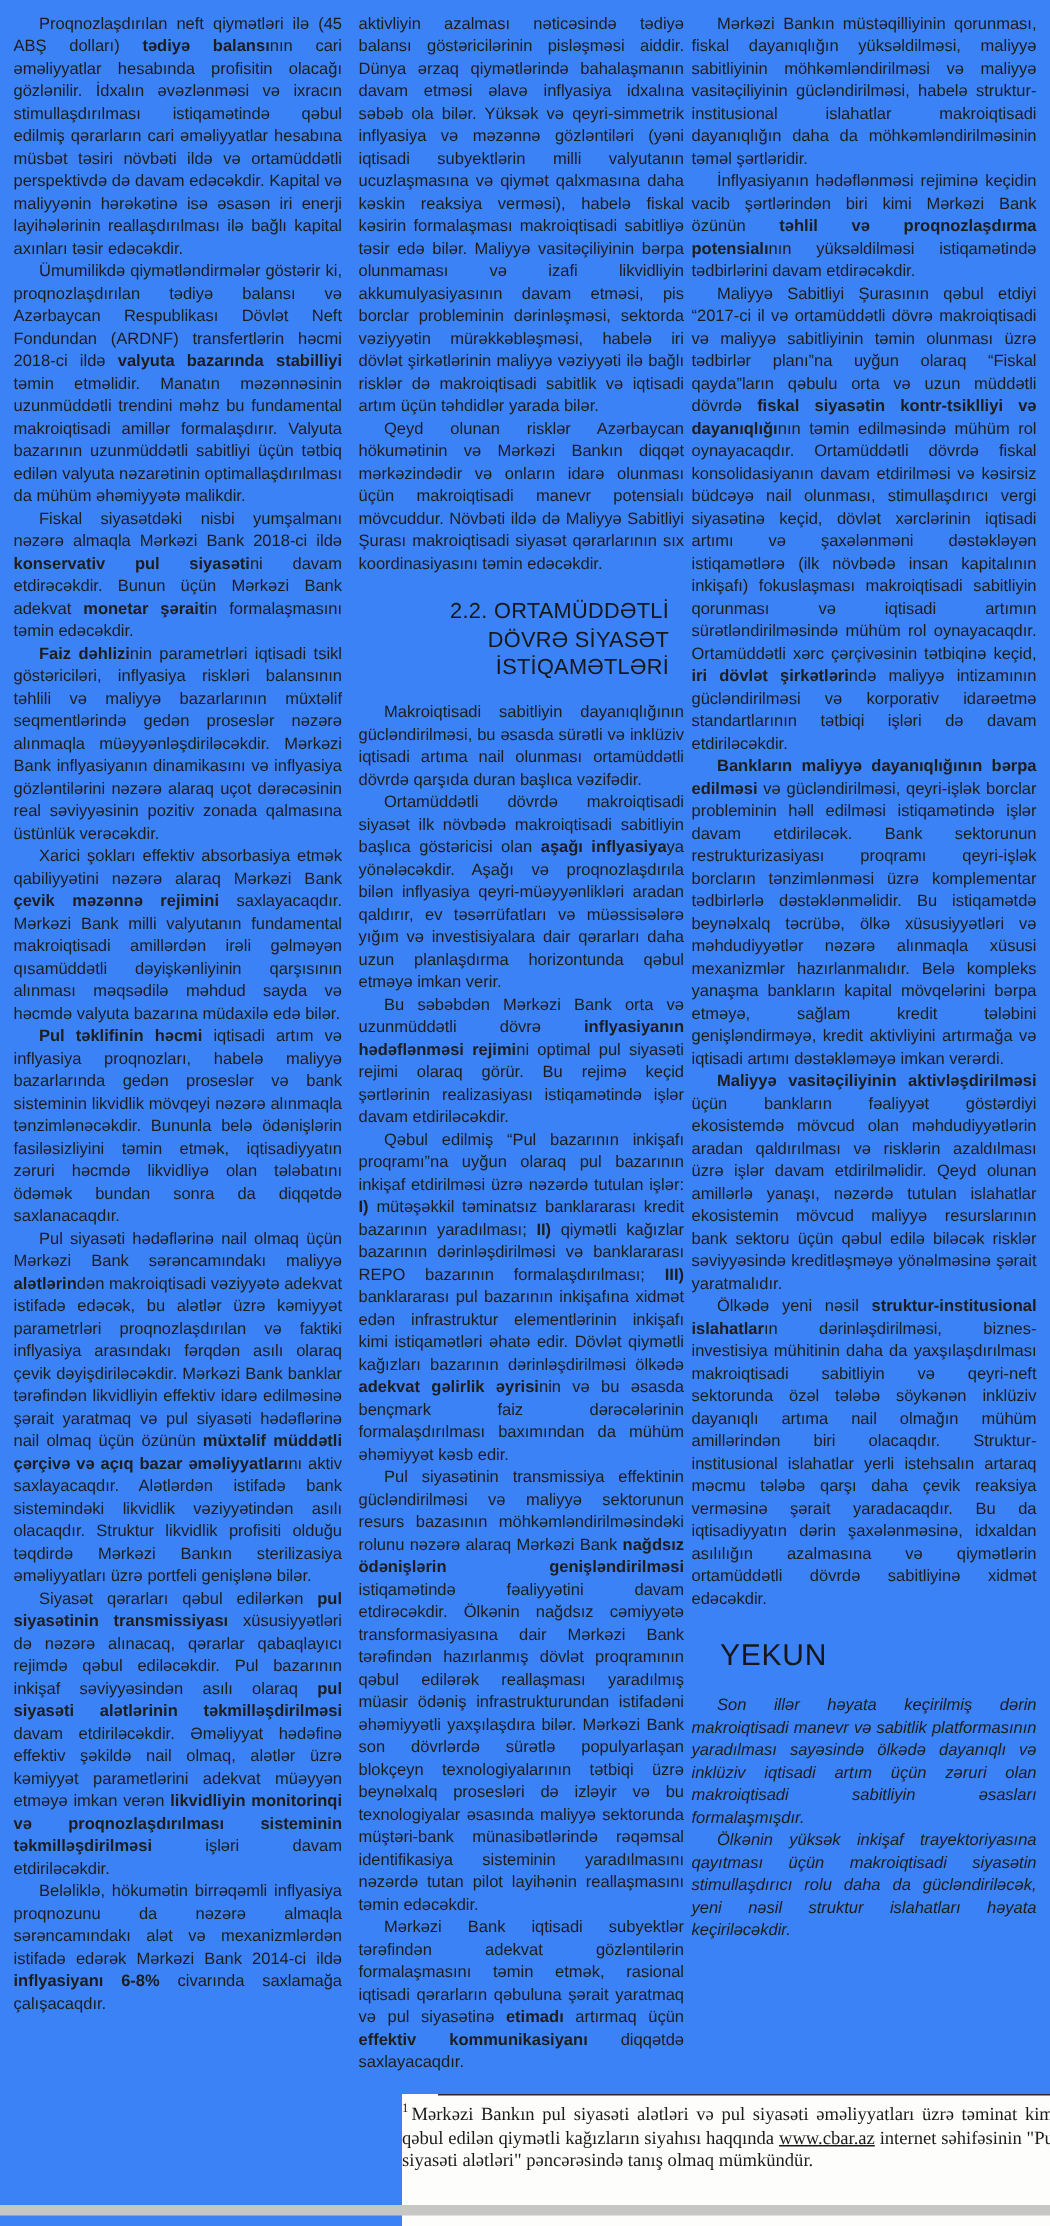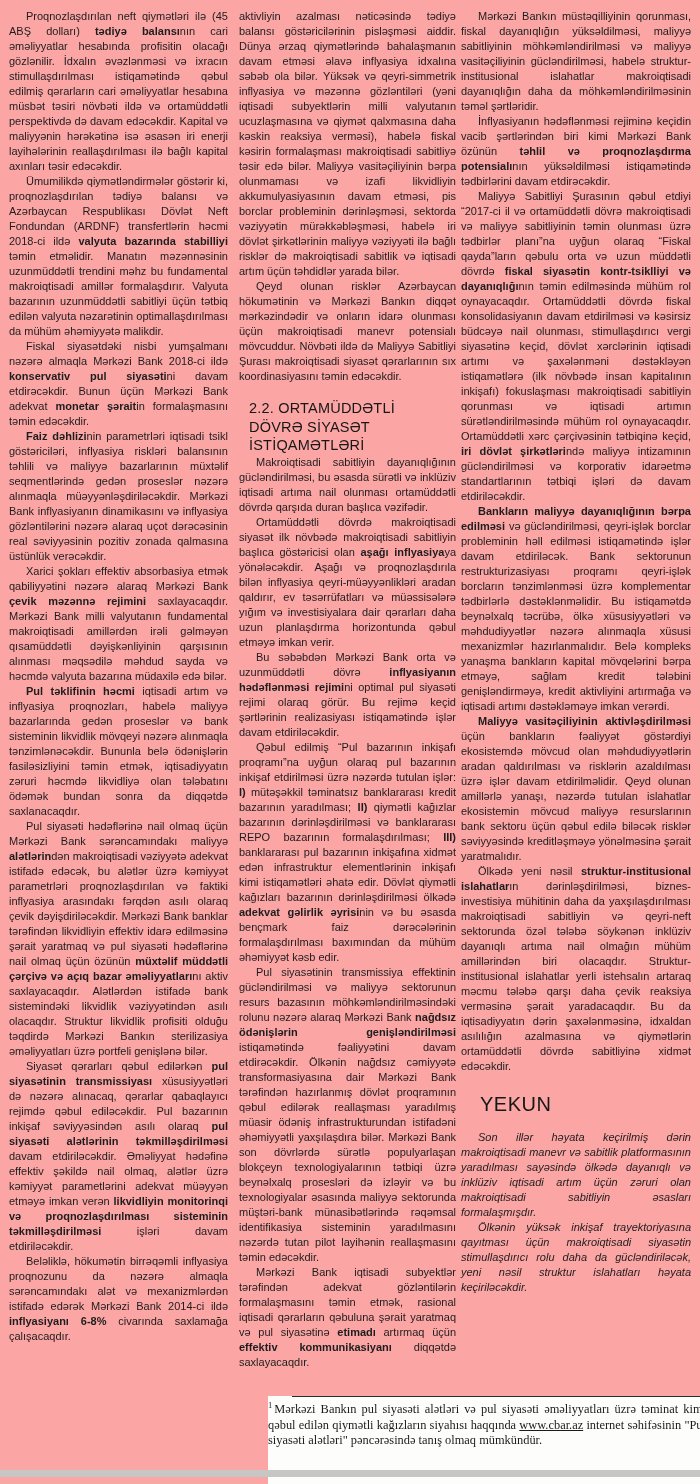--- a/index.html
+++ b/index.html
@@ -11,42 +11,42 @@
   }
   .col { position:absolute; top:9px; text-align:justify; font-size:11px; line-height:15px; }
   .col-1 { left:9px;   width:219px; }
   .col-2 { left:239px; width:217px; }
   .col-3 { left:461px; width:230px; }
   .col p.body { text-indent:17px; }
   .col p.noindent { text-indent:0; }
   .bold { font-weight:bold; }
   .italic, .italic span { font-style:italic; }
   .h2 {
-    text-align:left; font-size:14.5px; line-height:18.5px;
-    font-weight:normal; margin:15px 10px 0 10px; letter-spacing:.2px; color:#171717;
+    text-align:right; font-size:14.5px; line-height:18.5px;
+    font-weight:normal; margin:15px 10px 13px 10px; letter-spacing:.2px; color:#171717;
   }
   .h3 {
     font-size:20px; line-height:20px; font-weight:normal;
     margin:20px 0 16px 0; padding-left:19px; letter-spacing:.5px; color:#171717;
   }
   .footnote {
     position:absolute; left:268px; top:1396px; width:438px; height:88px;
     background:#fdfdfc; z-index:2;
     font-family:"Liberation Serif", serif; font-size:12.4px; line-height:15.6px;
     text-align:justify; color:#1b1b1b;
   }
   .footnote-rule { border-top:1.4px solid #2a2a2a; margin:0 0 5px 24px; height:0; }
   .fn-marker { vertical-align:super; font-size:8.5px; line-height:0; margin-right:2px; }
   .link { text-decoration:underline; }
   .bottom-bar { position:absolute; left:0; top:1470px; width:700px; height:7px; z-index:3; }
 </style>
 </head>
 <body>
 
-<div class="page" style="background: #fca5a5; color: rgb(29, 29, 29);">
+<div class="page" style="background: #3b82f6; color: rgb(29, 29, 29);">
   <div class="col col-1">
       <p class="body"><span>Proqnozlaşdırılan neft qiymətləri ilə (45 ABŞ dolları) </span><span class="bold">tədiyə balansı</span><span>nın cari əməliyyatlar hesabında profisitin olacağı gözlənilir. İdxalın əvəzlənməsi və ixracın stimullaşdırılması istiqamətində qəbul edilmiş qərarların cari əməliyyatlar hesabına müsbət təsiri növbəti ildə və ortamüddətli perspektivdə də davam edəcəkdir. Kapital və maliyyənin hərəkətinə isə əsasən iri enerji layihələrinin reallaşdırılması ilə bağlı kapital axınları təsir edəcəkdir.</span></p>
       <p class="body"><span>Ümumilikdə qiymətləndirmələr göstərir ki, proqnozlaşdırılan tədiyə balansı və Azərbaycan Respublikası Dövlət Neft Fondundan (ARDNF) transfertlərin həcmi 2018-ci ildə </span><span class="bold">valyuta bazarında stabilliyi</span><span> təmin etməlidir. Manatın məzənnəsinin uzunmüddətli trendini məhz bu fundamental makroiqtisadi amillər formalaşdırır. Valyuta bazarının uzunmüddətli sabitliyi üçün tətbiq edilən valyuta nəzarətinin optimallaşdırılması da mühüm əhəmiyyətə malikdir.</span></p>
       <p class="body"><span>Fiskal siyasətdəki nisbi yumşalmanı nəzərə almaqla Mərkəzi Bank 2018-ci ildə </span><span class="bold">konservativ pul siyasəti</span><span>ni davam etdirəcəkdir. Bunun üçün Mərkəzi Bank adekvat </span><span class="bold">monetar şərait</span><span>in formalaşmasını təmin edəcəkdir.</span></p>
       <p class="body"><span class="bold">Faiz dəhlizi</span><span>nin parametrləri iqtisadi tsikl göstəriciləri, inflyasiya riskləri balansının təhlili və maliyyə bazarlarının müxtəlif seqmentlərində gedən proseslər nəzərə alınmaqla müəyyənləşdiriləcəkdir. Mərkəzi Bank inflyasiyanın dinamikasını və inflyasiya gözləntilərini nəzərə alaraq uçot dərəcəsinin real səviyyəsinin pozitiv zonada qalmasına üstünlük verəcəkdir.</span></p>
       <p class="body"><span>Xarici şokları effektiv absorbasiya etmək qabiliyyətini nəzərə alaraq Mərkəzi Bank </span><span class="bold">çevik məzənnə rejimini</span><span> saxlayacaqdır. Mərkəzi Bank milli valyutanın fundamental makroiqtisadi amillərdən irəli gəlməyən qısamüddətli dəyişkənliyinin qarşısının alınması məqsədilə məhdud sayda və həcmdə valyuta bazarına müdaxilə edə bilər.</span></p>
       <p class="body"><span class="bold">Pul təklifinin həcmi</span><span> iqtisadi artım və inflyasiya proqnozları, habelə maliyyə bazarlarında gedən proseslər və bank sisteminin likvidlik mövqeyi nəzərə alınmaqla tənzimlənəcəkdir. Bununla belə ödənişlərin fasiləsizliyini təmin etmək, iqtisadiyyatın zəruri həcmdə likvidliyə olan tələbatını ödəmək bundan sonra da diqqətdə saxlanacaqdır.</span></p>
       <p class="body"><span>Pul siyasəti hədəflərinə nail olmaq üçün Mərkəzi Bank sərəncamındakı maliyyə </span><span class="bold">alətlərin</span><span>dən makroiqtisadi vəziyyətə adekvat istifadə edəcək, bu alətlər üzrə kəmiyyət parametrləri proqnozlaşdırılan və faktiki inflyasiya arasındakı fərqdən asılı olaraq çevik dəyişdiriləcəkdir. Mərkəzi Bank banklar tərəfindən likvidliyin effektiv idarə edilməsinə şərait yaratmaq və pul siyasəti hədəflərinə nail olmaq üçün özünün </span><span class="bold">müxtəlif müddətli çərçivə və açıq bazar əməliyyatları</span><span>nı aktiv saxlayacaqdır. Alətlərdən istifadə bank sistemindəki likvidlik vəziyyətindən asılı olacaqdır. Struktur likvidlik profisiti olduğu təqdirdə Mərkəzi Bankın sterilizasiya əməliyyatları üzrə portfeli genişlənə bilər.</span></p>
       <p class="body"><span>Siyasət qərarları qəbul edilərkən </span><span class="bold">pul siyasətinin transmissiyası</span><span> xüsusiyyətləri də nəzərə alınacaq, qərarlar qabaqlayıcı rejimdə qəbul ediləcəkdir. Pul bazarının inkişaf səviyyəsindən asılı olaraq </span><span class="bold">pul siyasəti alətlərinin təkmilləşdirilməsi</span><span> davam etdiriləcəkdir. Əməliyyat hədəfinə effektiv şəkildə nail olmaq, alətlər üzrə kəmiyyət parametlərini adekvat müəyyən etməyə imkan verən </span><span class="bold">likvidliyin monitorinqi və proqnozlaşdırılması sisteminin təkmilləşdirilməsi</span><span> işləri davam etdiriləcəkdir.</span></p>
       <p class="body"><span>Beləliklə, hökumətin birrəqəmli inflyasiya proqnozunu da nəzərə almaqla sərəncamındakı alət və mexanizmlərdən istifadə edərək Mərkəzi Bank 2014-ci ildə </span><span class="bold">inflyasiyanı 6-8%</span><span> civarında saxlamağa çalışacaqdır.</span></p>

